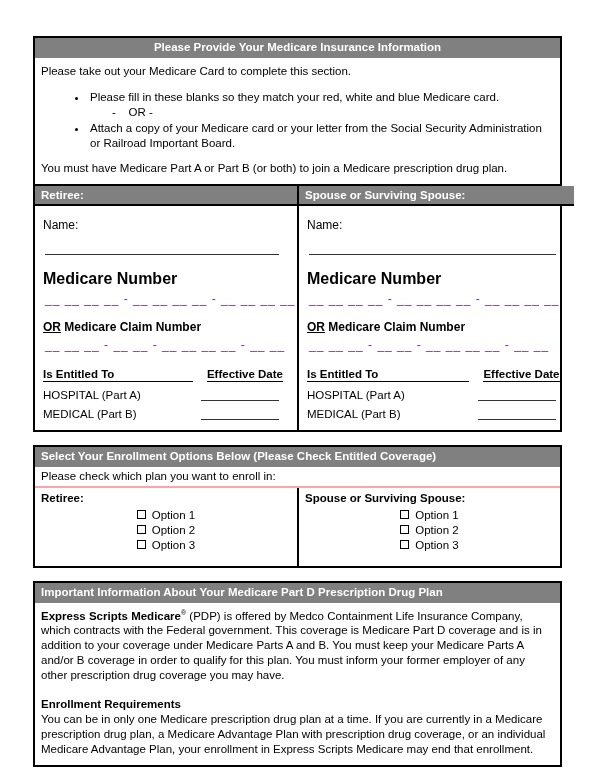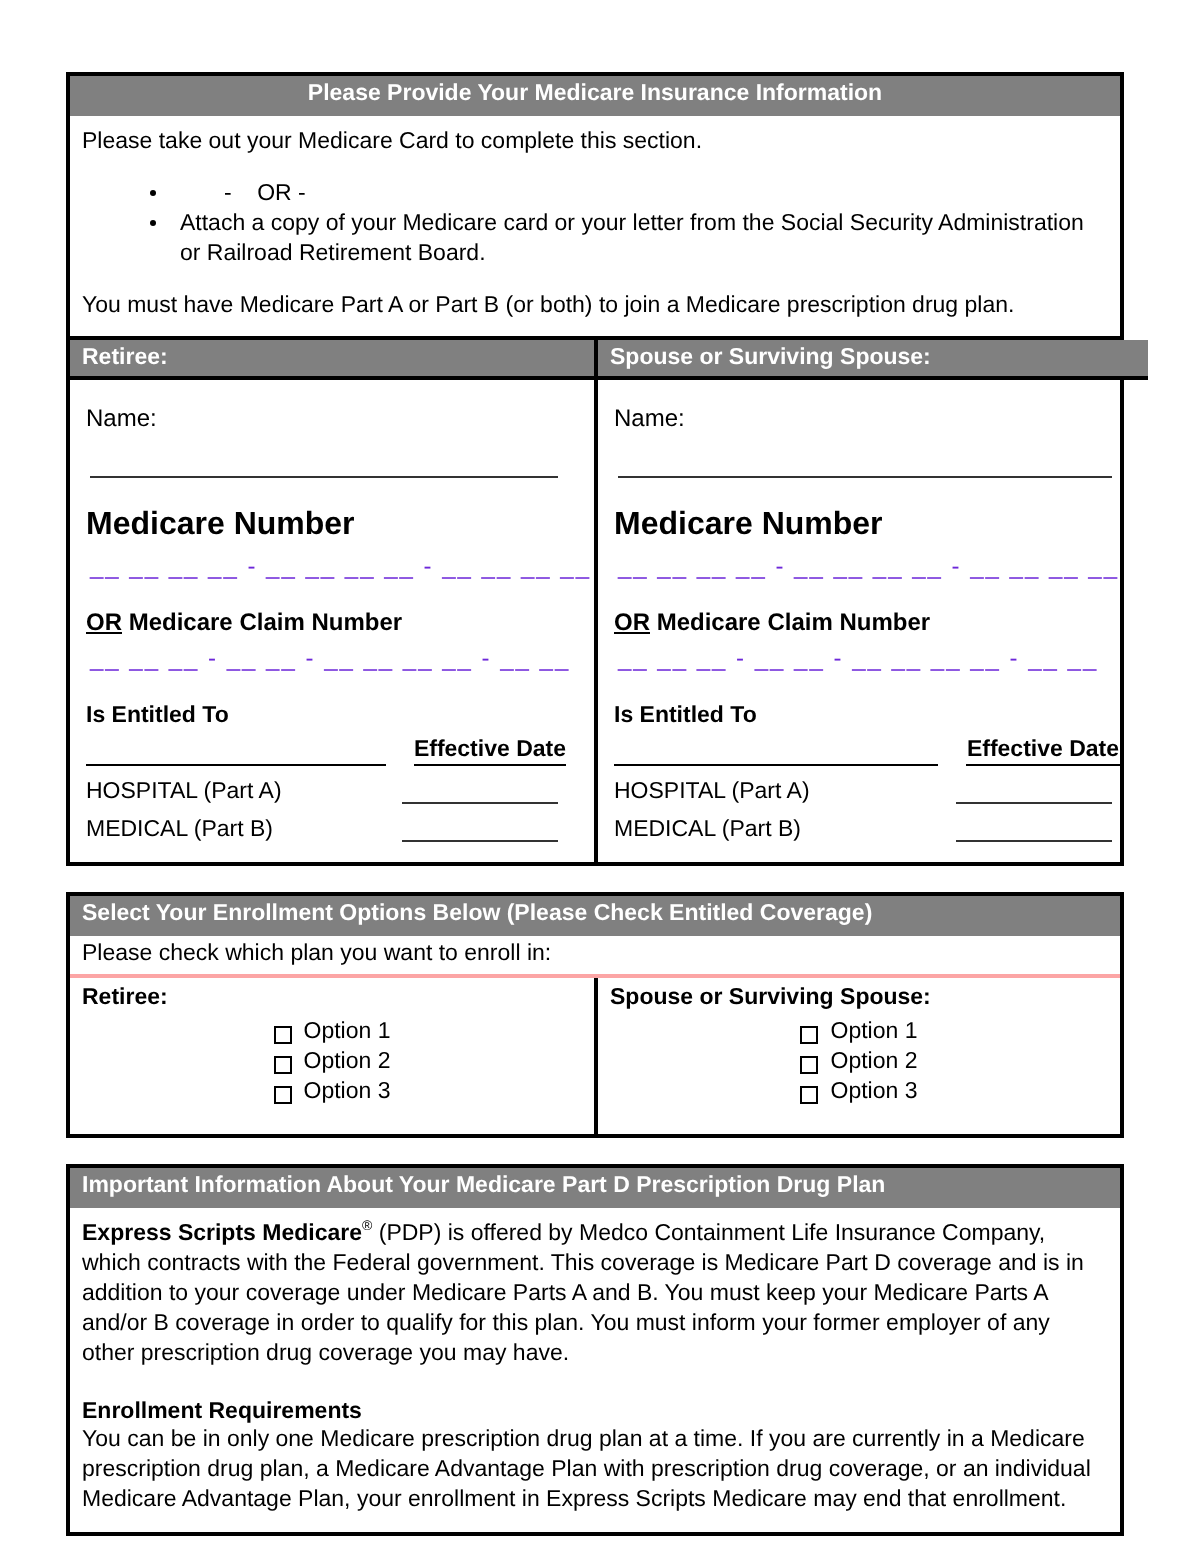--- a/index.html
+++ b/index.html
@@ -24,58 +24,59 @@
   .col-r { border-left:2px solid #000; }
   .col-hdr { background:#808080; color:#fff; font-weight:bold; font-size:11.5px; padding:3px 6px; border-bottom:2px solid #000; }
   .col-body { padding:12px 14px 10px 8px; font-size:11.5px; }
   .name-label { font-size:12px; }
   .write-line { border-bottom:1px solid #333; height:1px; margin:22px 4px 0 2px; }
   .blk-label { font-weight:bold; margin-top:15px; font-size:16px; }
   .blanks { color:#6d28d9; letter-spacing:1px; margin:4px 0 0 2px; font-size:12px; white-space:nowrap; }
   .or-claim { margin-top:14px; font-size:12px; font-weight:bold; }
   .or-claim .or { text-decoration:underline; }
   .ent-hdr { display:flex; align-items:flex-end; margin-top:16px; font-weight:bold; font-size:11.5px; }
-  .ent-hdr .ent { flex:1; border-bottom:1.5px solid #000; padding-bottom:18px; margin-right:14px; }
+  .ent-hdr .ent { flex:1; border-bottom:1.5px solid #000; padding-bottom:1px; margin-right:14px; }
   .ent-hdr .eff { border-bottom:1.5px solid #000; padding-bottom:1px; }
   .ent-row { display:flex; align-items:flex-end; margin-top:7px; font-size:11.5px; }
   .ent-row .lbl { flex:1; }
   .ent-row .line { width:78px; border-bottom:1px solid #333; height:12px; margin-right:4px; }
   .sect-gap { height:13px; }
   .s2-instr { padding:3px 6px 4px; font-size:11.5px; border-bottom:2px solid #fca5a5; }
   .s2-cols { display:grid; grid-template-columns:262px 1fr; }
   .s2-col { padding:4px 6px 12px; font-size:11.5px; }
   .s2-col-r { border-left:2px solid #000; }
   .s2-col-hdr { font-weight:bold; font-size:11.5px; }
   .opt-wrap { text-align:center; margin-top:5px; }
   .opt-block { display:inline-block; text-align:left; }
-  .opt-row { display:flex; align-items:flex-end; margin-bottom:3px; cursor:pointer; }
+  .opt-row { display:flex; align-items:center; margin-bottom:3px; cursor:pointer; }
   .cb { width:9px; height:9px; border:1.5px solid #000; display:inline-block; margin-right:6px; background:#fff; flex:0 0 auto; }
   .s3-body { padding:5px 8px 8px 6px; font-size:11.5px; line-height:1.3; }
   .s3-body p { margin:0; }
   .bold { font-weight:bold; }
   sup { font-size:7px; vertical-align:super; }
   .spacer { height:14px; }
   .footer { text-align:center; font-weight:bold; font-size:12px; margin-top:10px; }
 </style>
 </head>
 <body>
 
 <div class="page">
 
   <div class="section">
     <div class="hdr-bar hdr-center">Please Provide Your Medicare Insurance Information</div>
 
     <div class="s1-intro">
       <p>Please take out your Medicare Card to complete this section.</p>
       <ul>
         <li>
+          <span>Please fill in these blanks so they match your red, white and blue Medicare card.</span>
           <span class="or-line">-    OR -</span>
         </li>
         <li>
-          <span>Attach a copy of your Medicare card or your letter from the Social Security Administration or Railroad Retirement Board.</span>
+          <span>Attach a copy of your Medicare card or your letter from the Social Security Administration or Railroad Important Board.</span>
         </li>
       </ul>
       <p>You must have Medicare Part A or Part B (or both) to join a Medicare prescription drug plan.</p>
     </div>
 
     <div class="cols">
 
       <div class="col-l">
         <div class="col-hdr">Retiree:</div>
         <div class="col-body">

